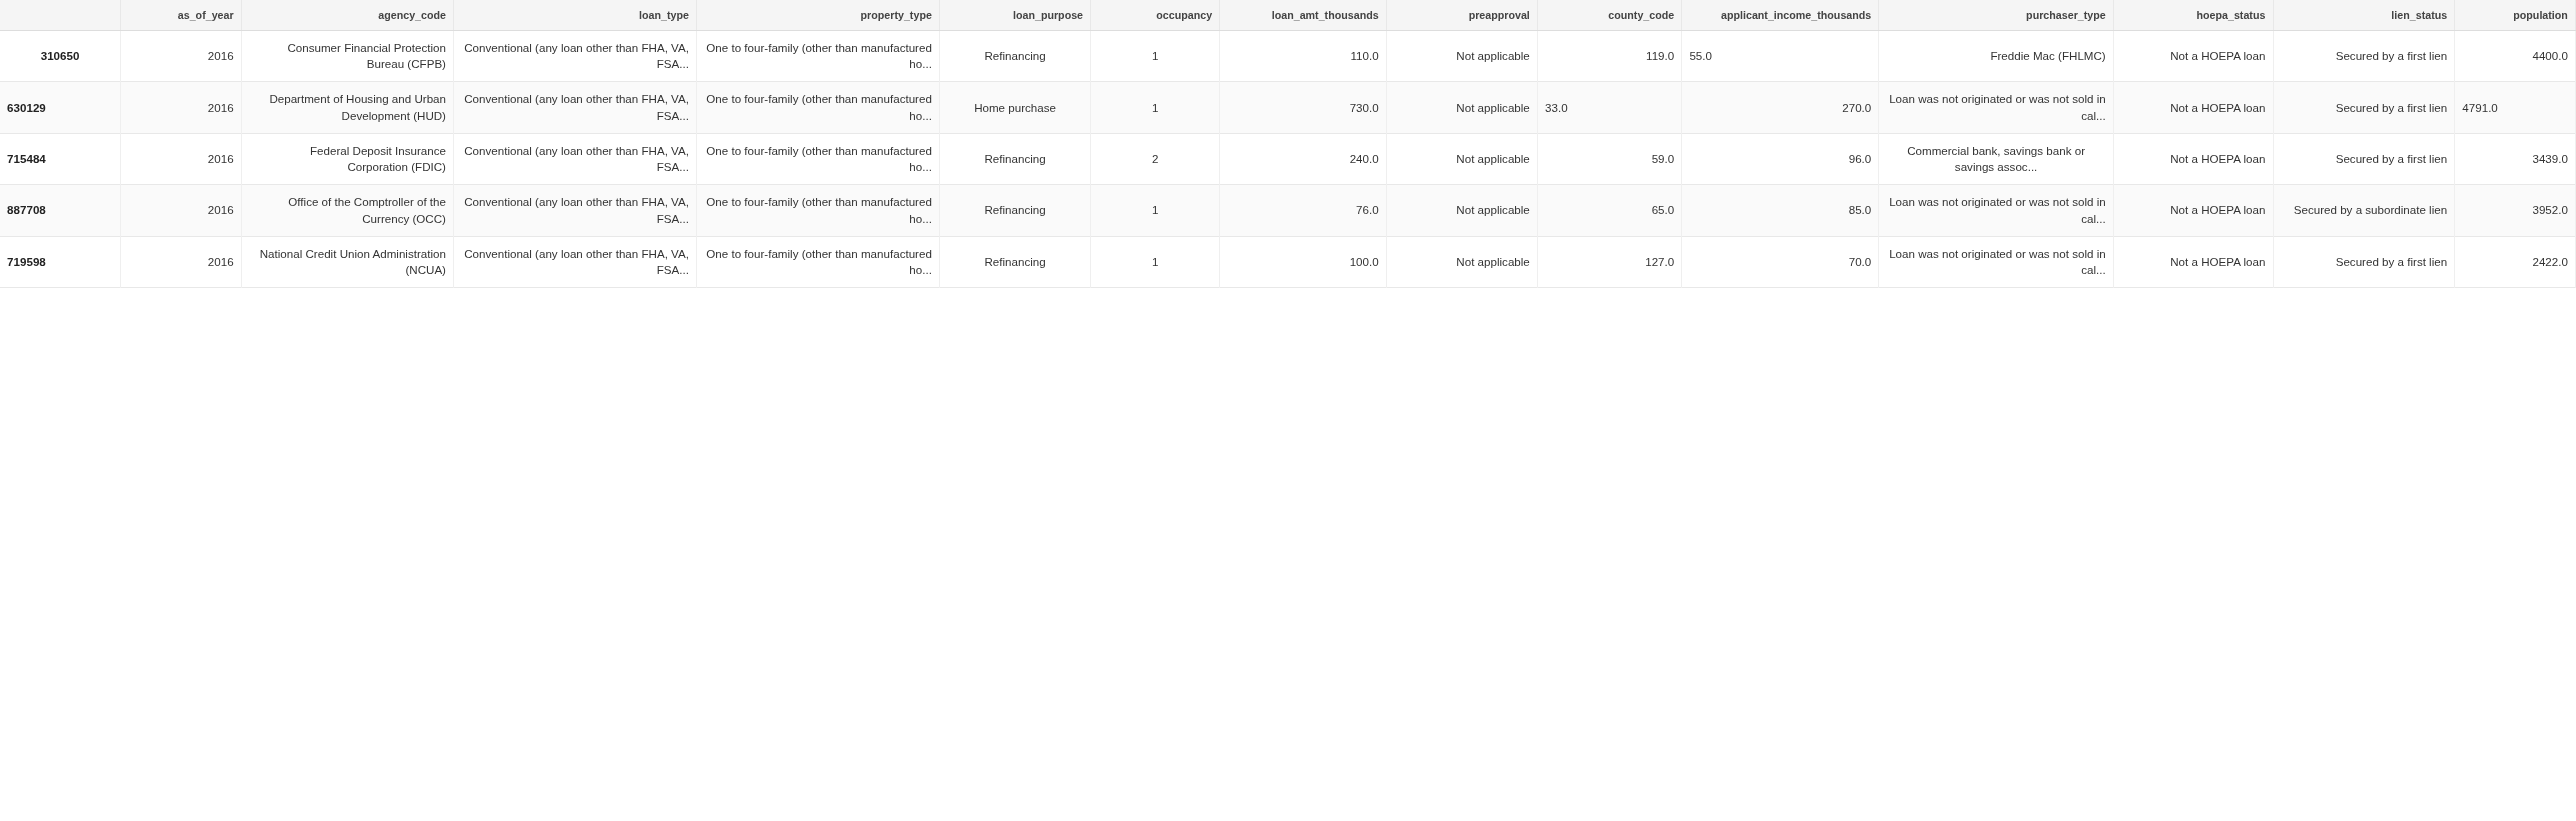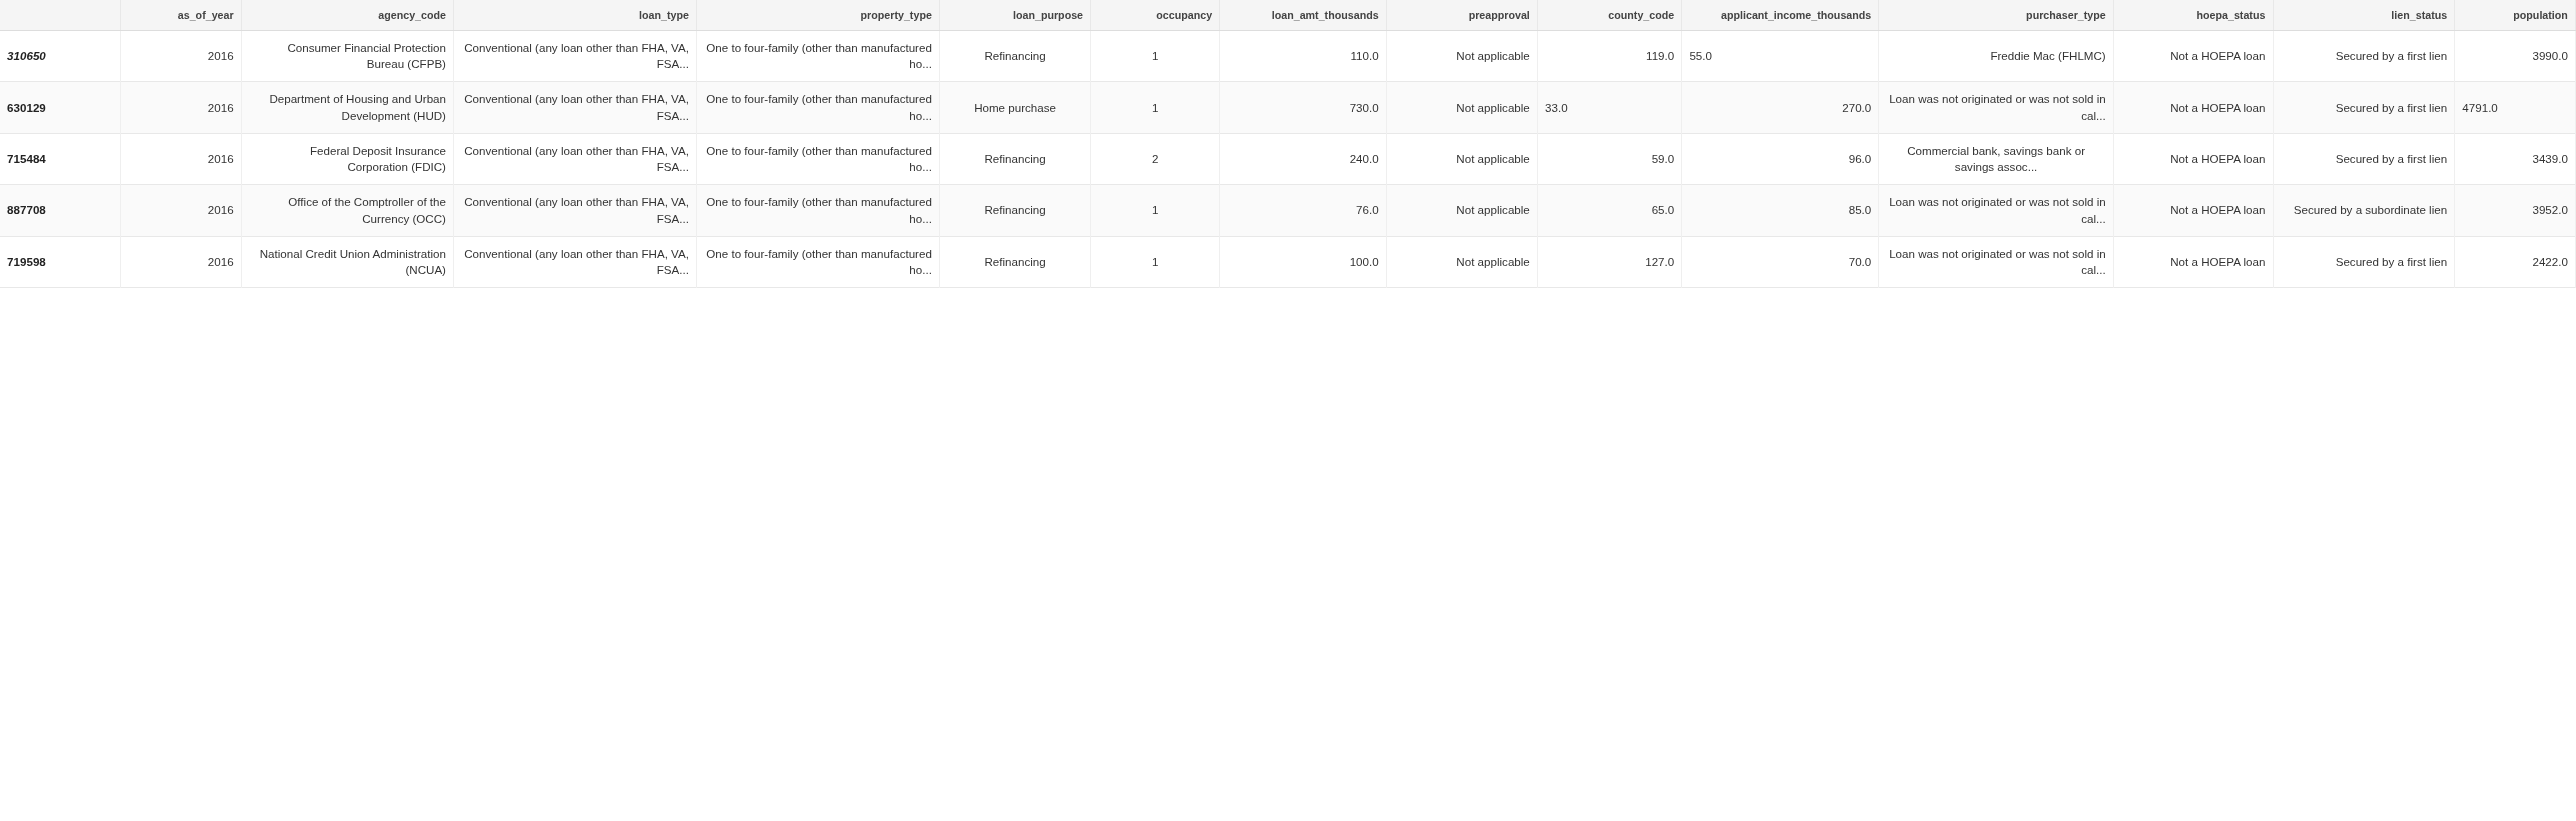--- a/index.html
+++ b/index.html
@@ -113,35 +113,35 @@
         <th>county_code</th>
         <th>applicant_income_thousands</th>
         <th>purchaser_type</th>
         <th>hoepa_status</th>
         <th>lien_status</th>
         <th>population</th>
       </tr>
     </thead>
     <tbody id="table-body">
     <tr>
-          <td style="text-align: left; font-style: italic;">310650</td>
+          <td style="text-align: center;">310650</td>
           <td style="text-align: right;">2016</td>
           <td style="text-align: right;">Consumer Financial Protection Bureau (CFPB)</td>
           <td style="text-align: right;">Conventional (any loan other than FHA, VA, FSA...</td>
           <td style="text-align: right;">One to four-family (other than manufactured ho...</td>
           <td style="text-align: center;">Refinancing</td>
           <td style="text-align: center;">1</td>
           <td style="text-align: right;">110.0</td>
           <td style="text-align: right;">Not applicable</td>
           <td style="text-align: right;">119.0</td>
           <td style="text-align: left;">55.0</td>
           <td style="text-align: right;">Freddie Mac (FHLMC)</td>
           <td style="text-align: right;">Not a HOEPA loan</td>
           <td style="text-align: right;">Secured by a first lien</td>
-          <td style="text-align: right;">3990.0</td>
+          <td style="text-align: right;">4400.0</td>
         </tr>
         <tr>
           <td style="text-align: left;">630129</td>
           <td style="text-align: right;">2016</td>
           <td style="text-align: right;">Department of Housing and Urban Development (HUD)</td>
           <td style="text-align: right;">Conventional (any loan other than FHA, VA, FSA...</td>
           <td style="text-align: right;">One to four-family (other than manufactured ho...</td>
           <td style="text-align: center;">Home purchase</td>
           <td style="text-align: center;">1</td>
           <td style="text-align: right;">730.0</td>

